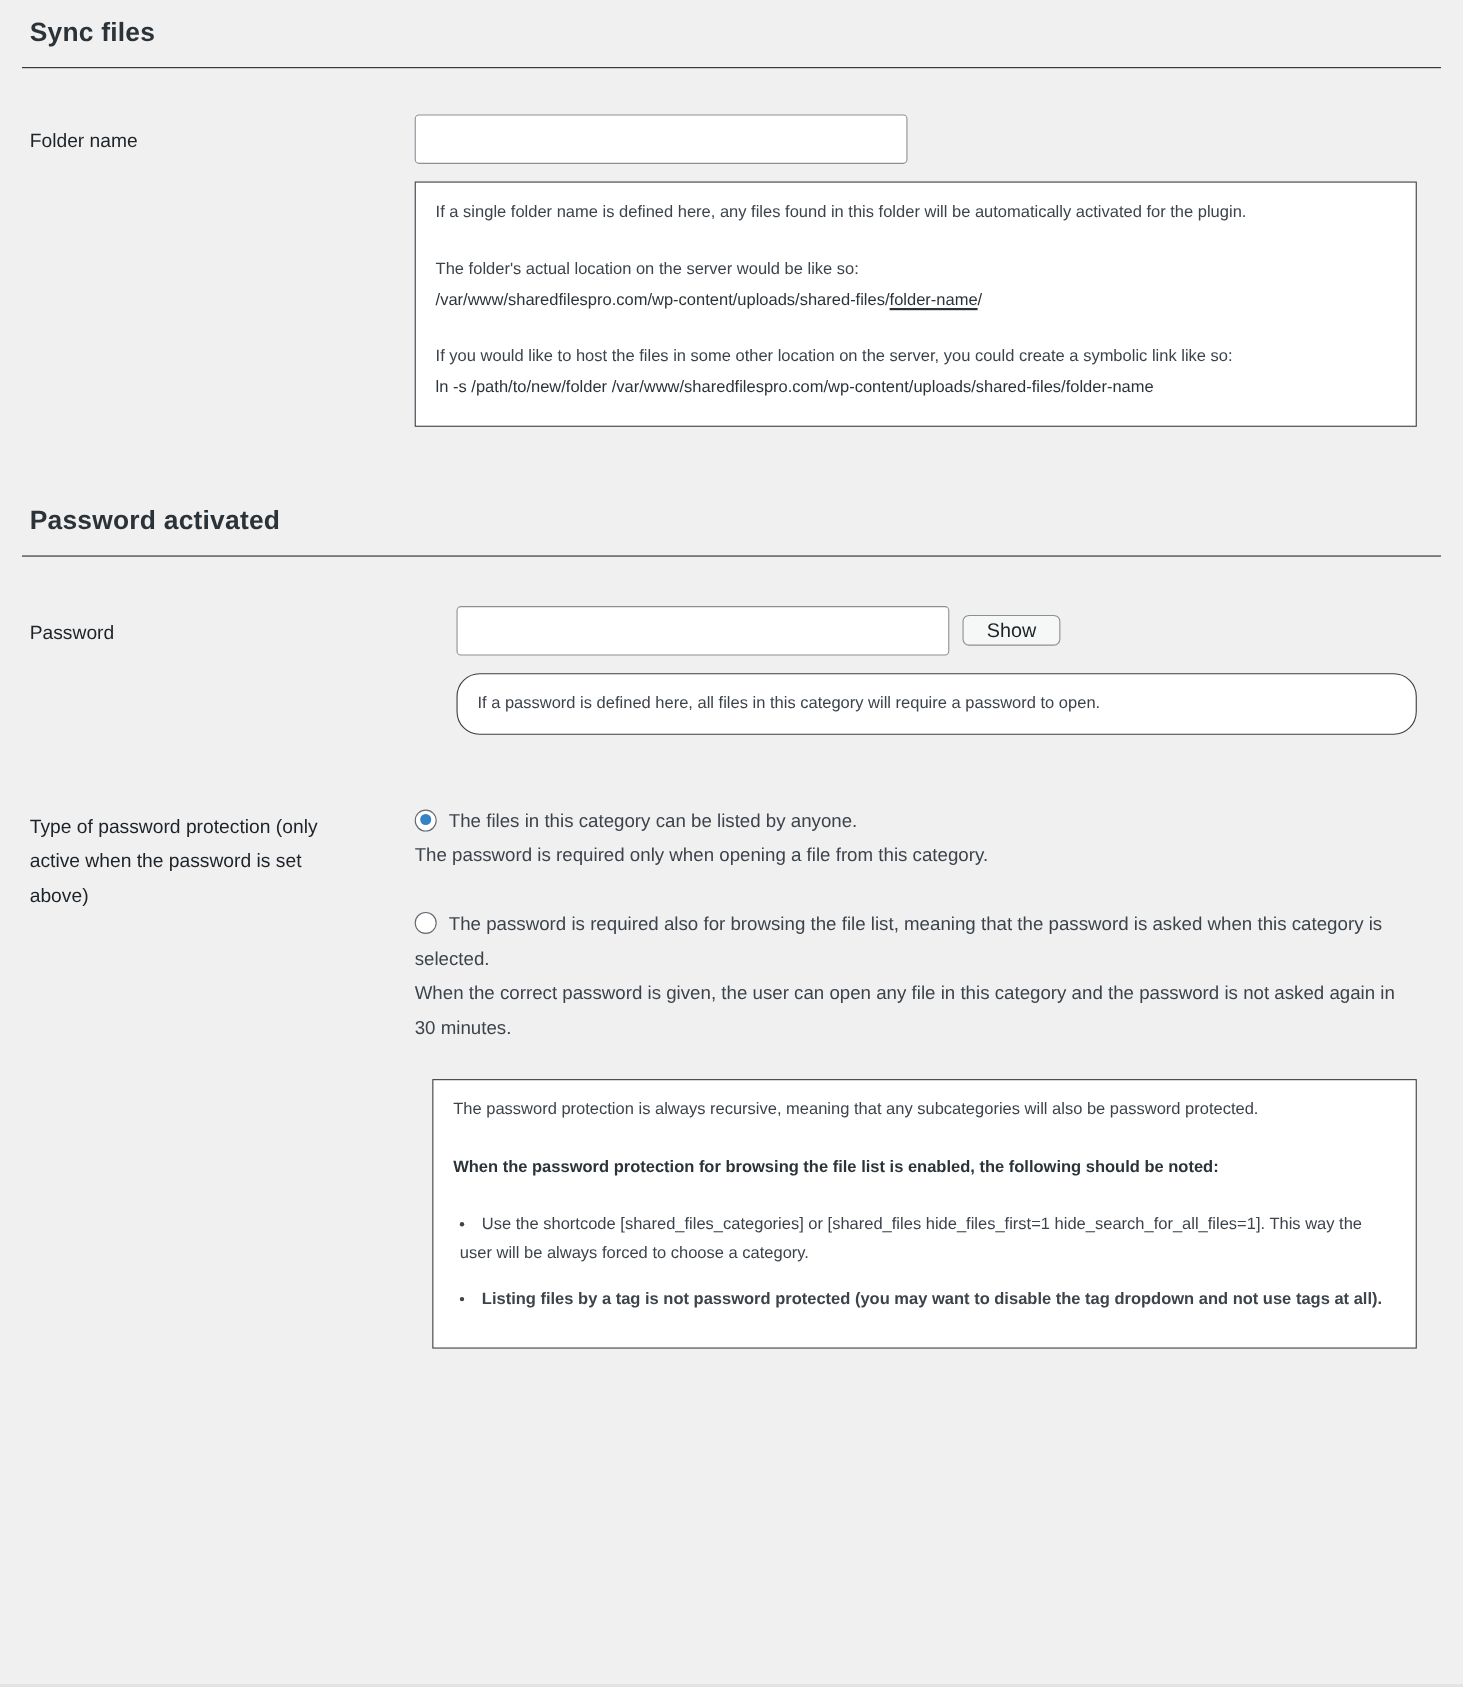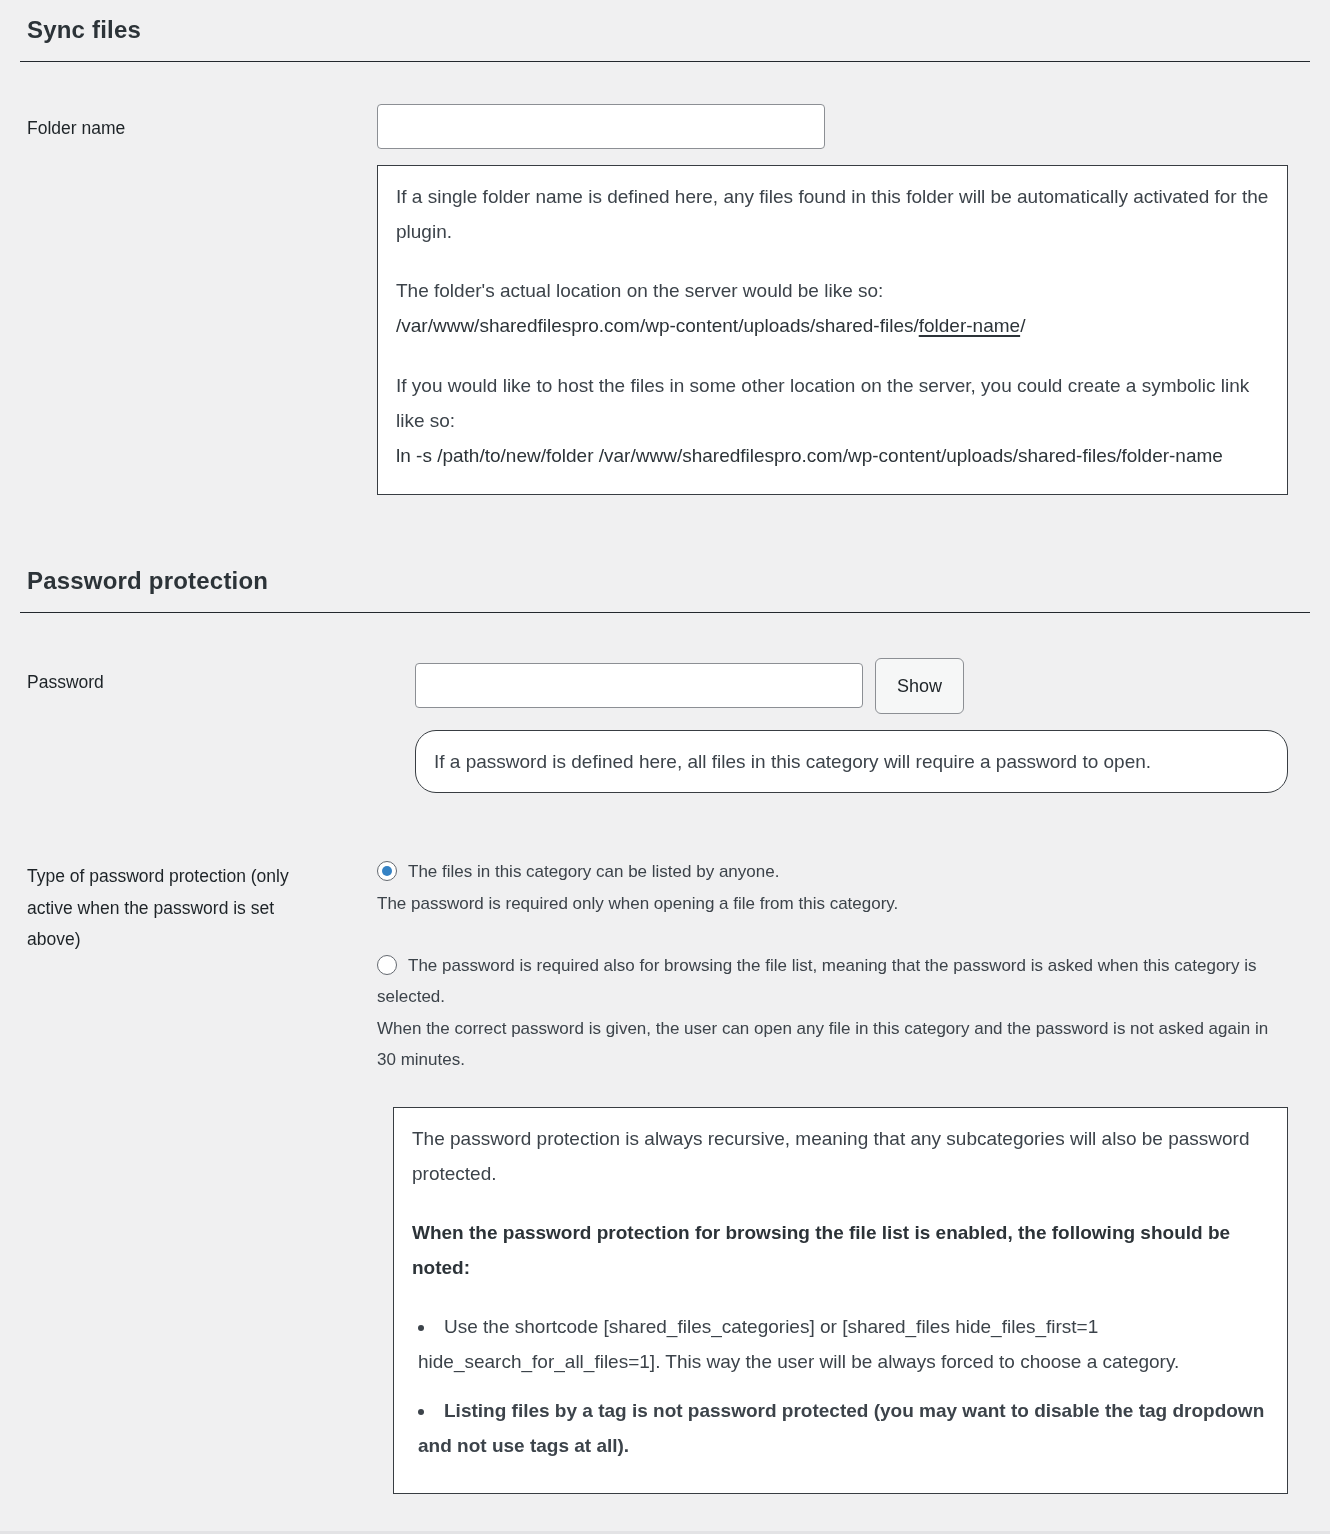--- a/index.html
+++ b/index.html
@@ -39,34 +39,34 @@
   .next-sync{
     display:inline-block;background:#fff;
     padding:7px 18px;margin-top:14px;
     font-size:17px;color:#3c434a;
   }
 
   .info-box{
     background:#fff;border:1px solid #383d42;
     padding:13px 18px 21px 18px;
     margin-top:16px;
-    font-size:19px;line-height:1.85;color:#3c434a;
+    font-size:15px;line-height:1.85;color:#3c434a;
   }
   .info-box p{margin:0 0 24px 0;}
   .info-box p:last-child{margin-bottom:0;}
   .mono-path{font-weight:400;color:#2c3338;}
   .mono-path .u{
     text-decoration:underline;
     text-decoration-thickness:2px;
     text-underline-offset:3px;
   }
   .strong-note{font-weight:700;color:#2c3338;}
 
   .show-btn{
-    margin-left:12px;height:56px;padding:0 21px;
+    margin-left:12px;height:28px;padding:0 21px;
     font-size:18px;color:#1d2327;
     background:#f6f7f7;border:1px solid #8c8f94;border-radius:6px;
     font-family:"Liberation Sans",sans-serif;
     cursor:pointer;line-height:1;
   }
 
   .radio-group{font-size:17px;line-height:1.85;color:#3c434a;padding-top:4px;}
   .radio-option{margin:0 0 31px 0;}
   .radio-option:last-of-type{margin-bottom:0;}
   .radio{
@@ -117,21 +117,21 @@
           <p>
             <span>If you would like to host the files in some other location on the server, you could create a symbolic link like so:</span><br>
             <span class="mono-path">ln -s /path/to/new/folder /var/www/sharedfilespro.com/wp-content/uploads/shared-files/folder-name</span>
           </p>
         </div>
       </div>
     </div>
   </section>
 
   <section class="gap-pass-section">
-    <h2 class="section-title">Password protection</h2>
+    <h2 class="section-title">Password activated</h2>
     <hr class="section-rule">
 
     <div class="row gap-pass-row">
       <div class="row-label">Password</div>
       <div>
         <div class="input-line">
           <input class="text-input" type="text" value="" style="">
           <button class="show-btn">Show</button>
         </div>
         <div class="info-box hint-box">

